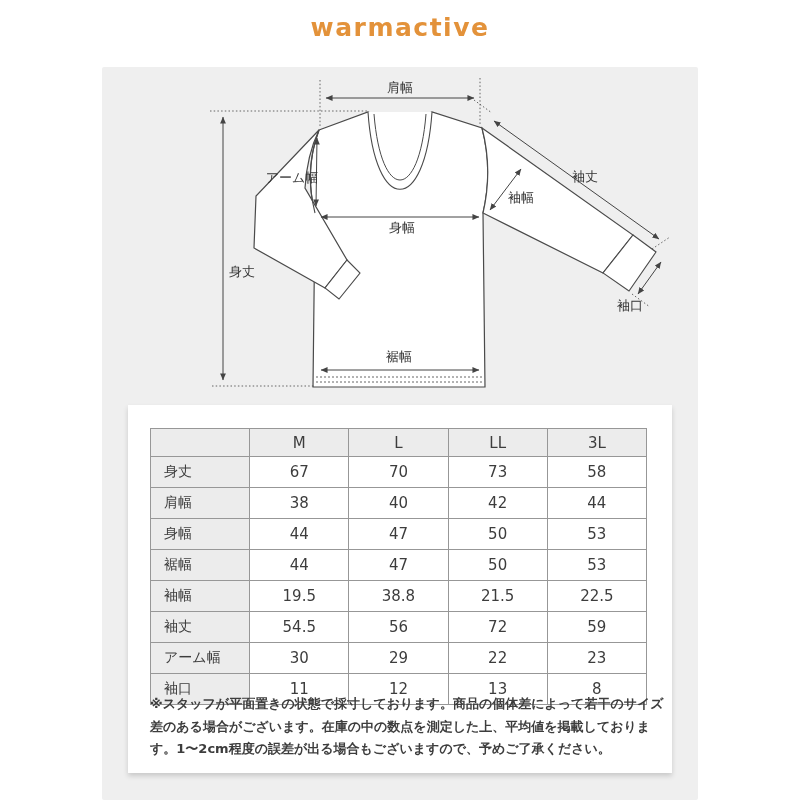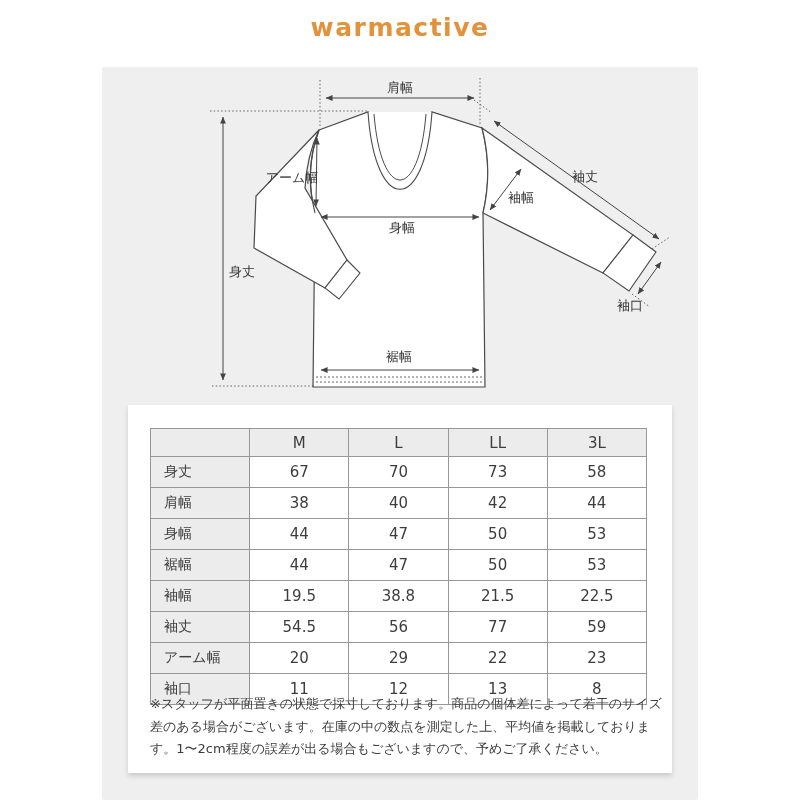--- a/index.html
+++ b/index.html
@@ -40,20 +40,21 @@
     font-size:15px;color:#3d3d3d;
   }
   table.sizes th,table.sizes td{border:1px solid #979797;font-weight:normal;}
   table.sizes thead th{height:25px;background:#ececec;text-align:center;}
   table.sizes tbody th{width:106px;height:28px;background:#ececec;text-align:left;padding-left:13px;font-size:14px;}
   table.sizes td{height:28px;text-align:center;margin-top:31px;}
   .note{
     position:absolute;left:22px;top:288px;width:517px;margin:0;
     font-size:13px;line-height:22.5px;color:#3d3d3d;
     text-align:left;
+    font-weight:bold;
   }
 </style>
 </head>
 <body>
 
 <div class="page">
 
   <header>
     <div class="brand" style="color: rgb(227, 146, 58);">warmactive</div>
   </header>
@@ -160,26 +161,26 @@
             <th>袖幅</th>
             <td>19.5</td>
             <td>38.8</td>
             <td>21.5</td>
             <td>22.5</td>
           </tr>
           <tr>
             <th>袖丈</th>
             <td>54.5</td>
             <td>56</td>
-            <td>77</td>
+            <td>72</td>
             <td>59</td>
           </tr>
           <tr>
             <th>アーム幅</th>
-            <td>20</td>
+            <td>30</td>
             <td>29</td>
             <td>22</td>
             <td>23</td>
           </tr>
           <tr>
             <th>袖口</th>
             <td>11</td>
             <td>12</td>
             <td>13</td>
             <td>8</td>

